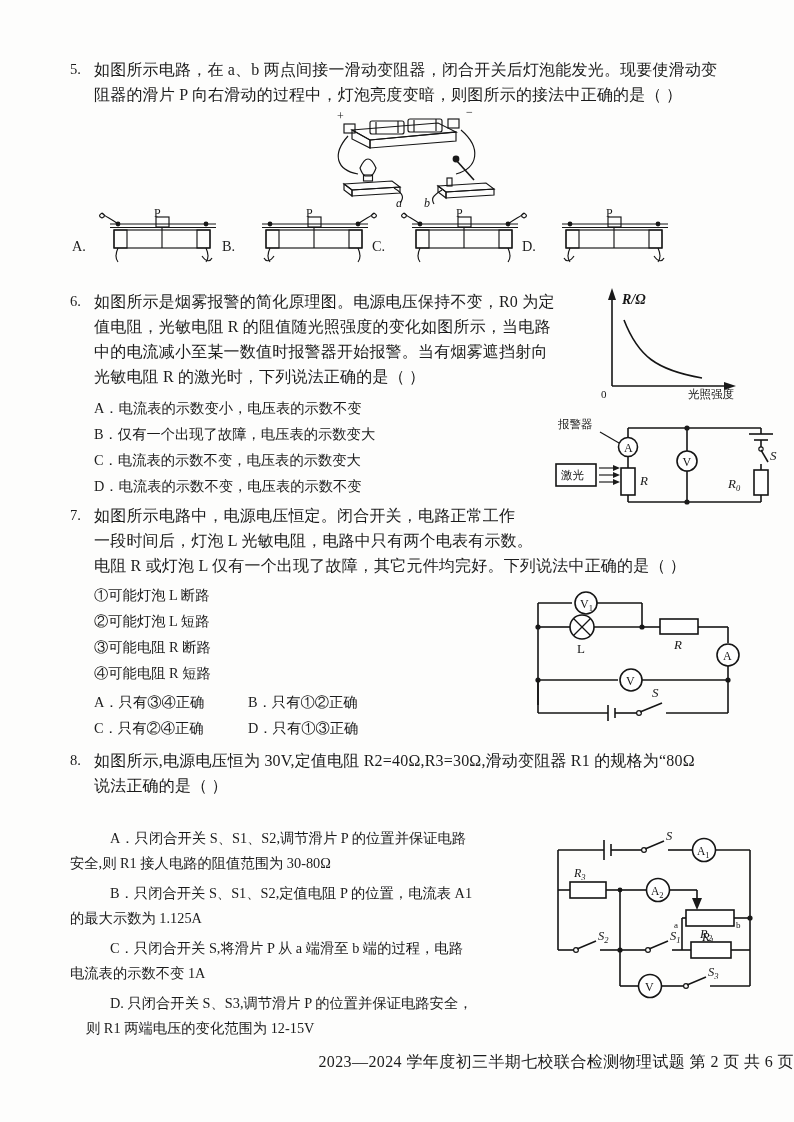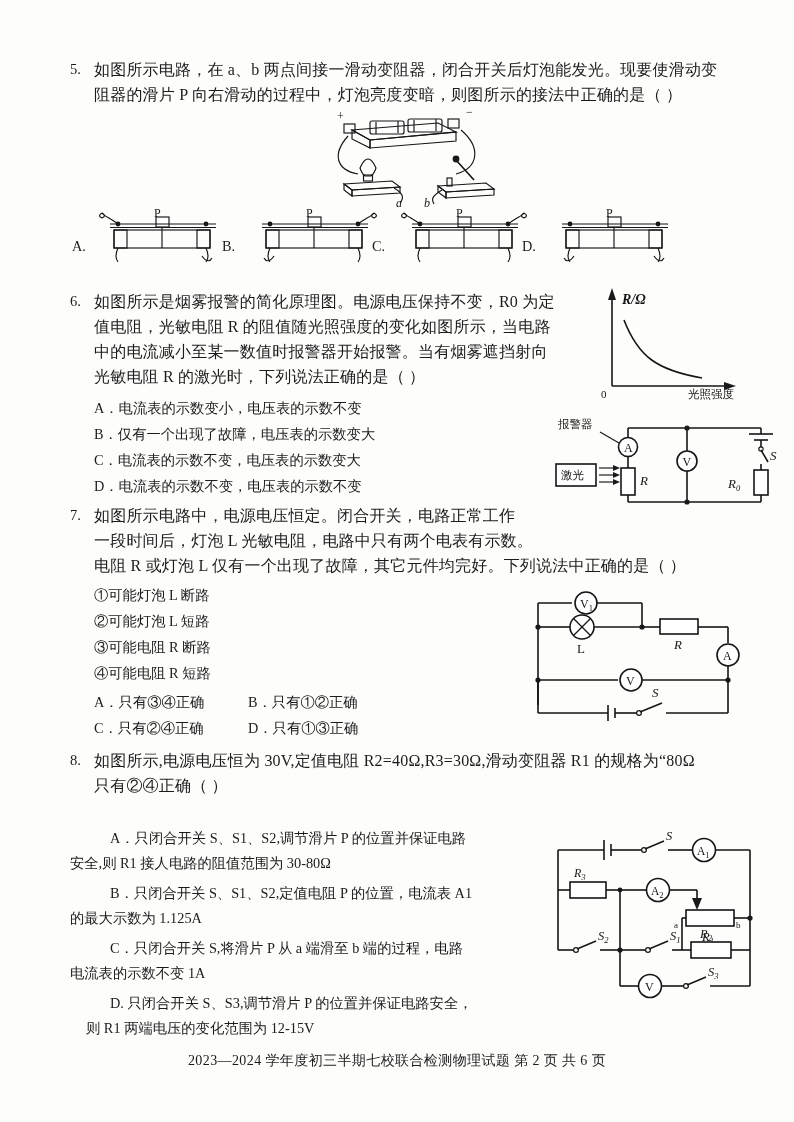--- a/index.html
+++ b/index.html
@@ -40,22 +40,22 @@
     font-size: 14.3px;
     line-height: 25px;
     white-space: nowrap;
   }
 
   
   .footer {
     position: absolute;
     left: 0; right: 0;
     top: 1052px;
-    text-align: center;
-    font-size: 14px;
+    text-align: right;
+    font-size: 16px;
     letter-spacing: .4px;
   }
 
   
   .fig { position: absolute; }
   svg { display: block; overflow: visible; }
   .stroke { fill: none; stroke: #151515; stroke-width: 1.6; }
   .stroke-thin { fill: none; stroke: #151515; stroke-width: 1.15; }
   .fill-dark { fill: #1a1a1a; stroke: none; }
   .white-box { fill: #ffffff; stroke: #151515; stroke-width: 1.6; }
@@ -363,21 +363,21 @@
       <line x1="120" y1="127" x2="142" y2="118" class="stroke"></line>
       <text class="lbl lbl-i" x="132" y="112" style="font-size:13px">S</text>
       <line x1="146" y1="128" x2="208" y2="128" class="stroke"></line>
       <line x1="208" y1="128" x2="208" y2="95" class="stroke"></line>
     </svg>
   </div>
 
   <div class="qnum" style="left:70px; top:748px;">8.</div>
   <div class="q" style="left:94px; top:748px; width:670px;">
     <div class="body-line">如图所示,电源电压恒为 30V,定值电阻 R2=40Ω,R3=30Ω,滑动变阻器 R1 的规格为“80Ω</div>
-    <div class="body-line">只有②④正确（     ）</div>
+    <div class="body-line">说法正确的是（     ）</div>
   </div>
 
   <div class="opt" style="left:110px; top:826px;">A．只闭合开关 S、S1、S2,调节滑片 P 的位置并保证电路</div>
   <div class="opt" style="left:70px; top:851px;">安全,则 R1 接人电路的阻值范围为 30-80Ω</div>
   <div class="opt" style="left:110px; top:881px;">B．只闭合开关 S、S1、S2,定值电阻 P 的位置，电流表 A1</div>
   <div class="opt" style="left:70px; top:906px;">的最大示数为 1.125A</div>
   <div class="opt" style="left:110px; top:936px;">C．只闭合开关 S,将滑片 P 从 a 端滑至 b 端的过程，电路</div>
   <div class="opt" style="left:70px; top:961px;">电流表的示数不变 1A</div>
   <div class="opt" style="left:110px; top:991px;">D. 只闭合开关 S、S3,调节滑片 P 的位置并保证电路安全，</div>
   <div class="opt" style="left:70px; top:1016px;margin-left:16px;">则 R1 两端电压的变化范围为 12-15V</div>

